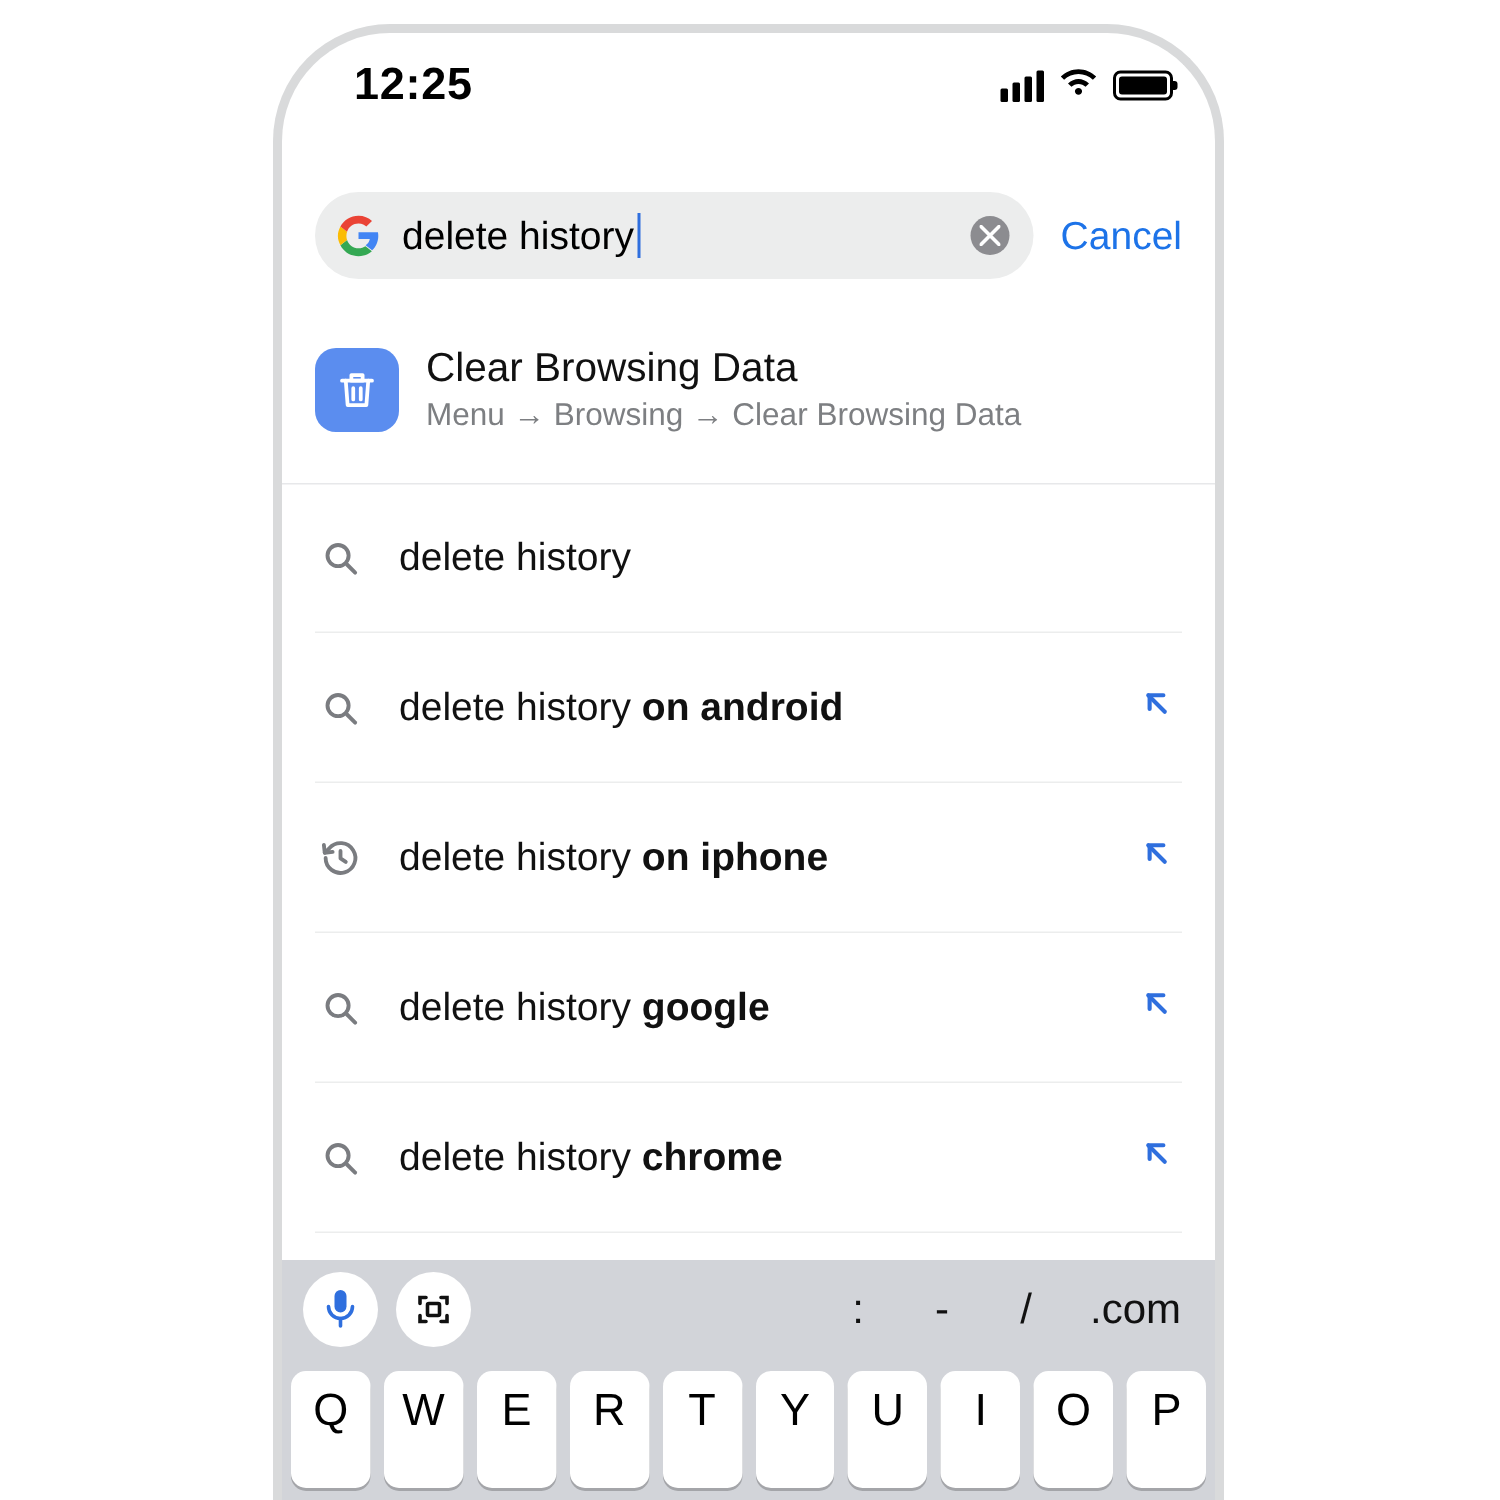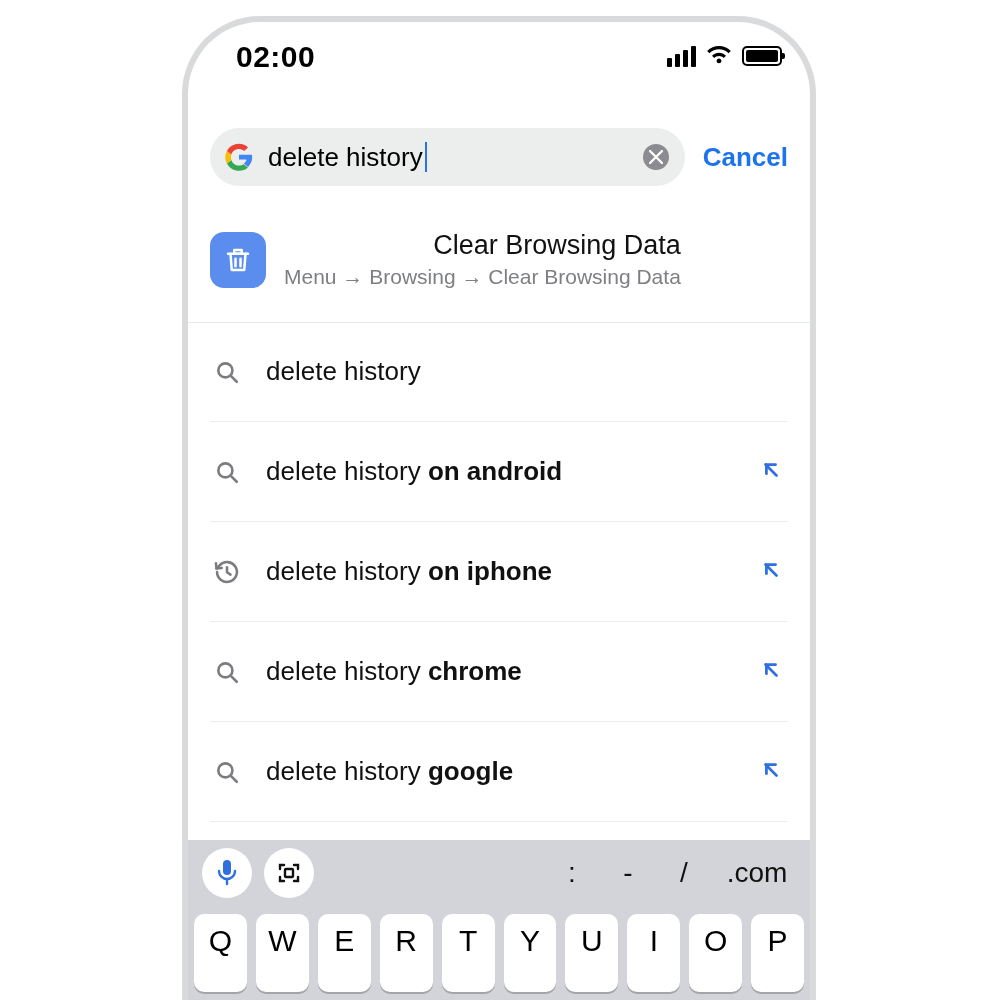--- a/index.html
+++ b/index.html
@@ -30,24 +30,24 @@
   .batt i{position:absolute;left:2px;top:2px;bottom:2px;right:2px;background:#000;border-radius:2px;}
 
   
   .searchrow{position:absolute;top:106px;left:22px;right:22px;height:58px;display:flex;align-items:center;gap:18px;}
   .pill{flex:1;height:58px;border-radius:30px;background:#eceded;display:flex;align-items:center;padding:0 16px 0 14px;}
   .g-logo{width:30px;height:30px;flex:0 0 auto;}
   .query{flex:1;font-size:26px;color:#000;margin-left:14px;white-space:nowrap;overflow:hidden;}
   .caret{display:inline-block;width:2px;height:30px;background:#2f6fde;vertical-align:-6px;margin-left:2px;}
   .clear{width:26px;height:26px;border-radius:50%;background:#8c8c90;display:flex;align-items:center;justify-content:center;flex:0 0 auto;}
   .clear svg{display:block}
-  .cancel{color:#1d73e8;font-size:26px;font-weight:700;flex:0 0 auto;}
-
-  
-  .promo{position:absolute;top:208px;left:22px;right:22px;display:flex;align-items:center;gap:18px;padding-bottom:20px;text-align:right;}
+  .cancel{color:#1d73e8;font-size:26px;font-weight:400;flex:0 0 auto;}
+
+  
+  .promo{position:absolute;top:208px;left:22px;right:22px;display:flex;align-items:center;gap:18px;padding-bottom:20px;}
   .promo .badge{width:56px;height:56px;border-radius:14px;background:#5b8def;display:flex;align-items:center;justify-content:center;}
   .promo .title{font-size:27px;color:#111;line-height:1.15;}
   .promo .path{font-size:21px;color:#7d7f82;margin-top:4px;}
 
   .sep{position:absolute;left:0;right:0;height:1px;background:#e7e8ea;}
   .sep1{top:300px}
 
   
   .list{position:absolute;top:300px;left:22px;right:22px;}
   .row{height:100px;display:flex;align-items:center;gap:22px;border-bottom:1px solid #eceded;}
@@ -63,21 +63,21 @@
   .kbar .sym{font-size:28px;color:#111;text-align:center;}
   .keys{position:absolute;top:74px;left:6px;right:6px;display:flex;gap:9px;}
   .key{flex:1;height:78px;background:#fff;border-radius:10px;box-shadow:0 2px 0 rgba(0,0,0,.22);display:flex;align-items:flex-start;justify-content:center;padding-top:10px;font-size:30px;color:#000;}
 </style>
 </head>
 <body>
 
 <div class="phone">
 
   <div class="status">
-    <div class="clock">02:00</div>
+    <div class="clock">12:25</div>
     <div class="indicators">
       <span class="cell">
           <i></i>
           <i></i>
           <i></i>
           <i></i>
         </span>
       <span>
         <svg width="26" height="20" viewBox="0 0 26 20">
             <path d="M13 19.2c1.3 0 2.4-1 2.4-2.3 0-1.3-1.1-2.3-2.4-2.3s-2.4 1-2.4 2.3c0 1.3 1.1 2.3 2.4 2.3zM6 11.7l2.3 2.2c1.2-1.2 2.9-1.9 4.7-1.9s3.5.7 4.7 1.9l2.3-2.2C17.9 9.7 15.5 8.7 13 8.7S8.1 9.7 6 11.7zM1.2 7l2.2 2.2C6 6.7 9.4 5.3 13 5.3s7 1.4 9.6 3.9L24.8 7C21.6 3.9 17.4 2.1 13 2.1S4.4 3.9 1.2 7z" fill="#000"></path>
@@ -162,34 +162,34 @@
             <path d="M7 16V6h10"></path>
           </svg></span>
       </div>
       <div class="row">
         <span class="ic">
           <svg width="26" height="26" viewBox="0 0 24 24" fill="none" stroke="#7a7c80" stroke-width="2.4" stroke-linecap="round">
             <circle cx="10.5" cy="10.5" r="6.5"></circle>
             <path d="M16 16l5 5"></path>
           </svg>
         </span>
+        <span class="txt">delete history <b>google</b></span>
+        <span class="go"><svg width="22" height="22" viewBox="0 0 24 24" fill="none" stroke="#2f6fde" stroke-width="3" stroke-linecap="round" stroke-linejoin="round">
+            <path d="M18 18L6 6"></path>
+            <path d="M7 16V6h10"></path>
+          </svg></span>
+      </div>
+      <div class="row">
+        <span class="ic">
+          <svg width="26" height="26" viewBox="0 0 24 24" fill="none" stroke="#7a7c80" stroke-width="2.4" stroke-linecap="round">
+            <circle cx="10.5" cy="10.5" r="6.5"></circle>
+            <path d="M16 16l5 5"></path>
+          </svg>
+        </span>
         <span class="txt">delete history <b>chrome</b></span>
-        <span class="go"><svg width="22" height="22" viewBox="0 0 24 24" fill="none" stroke="#2f6fde" stroke-width="3" stroke-linecap="round" stroke-linejoin="round">
-            <path d="M18 18L6 6"></path>
-            <path d="M7 16V6h10"></path>
-          </svg></span>
-      </div>
-      <div class="row">
-        <span class="ic">
-          <svg width="26" height="26" viewBox="0 0 24 24" fill="none" stroke="#7a7c80" stroke-width="2.4" stroke-linecap="round">
-            <circle cx="10.5" cy="10.5" r="6.5"></circle>
-            <path d="M16 16l5 5"></path>
-          </svg>
-        </span>
-        <span class="txt">delete history <b>google</b></span>
         <span class="go"><svg width="22" height="22" viewBox="0 0 24 24" fill="none" stroke="#2f6fde" stroke-width="3" stroke-linecap="round" stroke-linejoin="round">
             <path d="M18 18L6 6"></path>
             <path d="M7 16V6h10"></path>
           </svg></span>
       </div>
     </div>
 
   <div class="kb">
     <div class="kbar">
       <div style="width:14px"></div>

